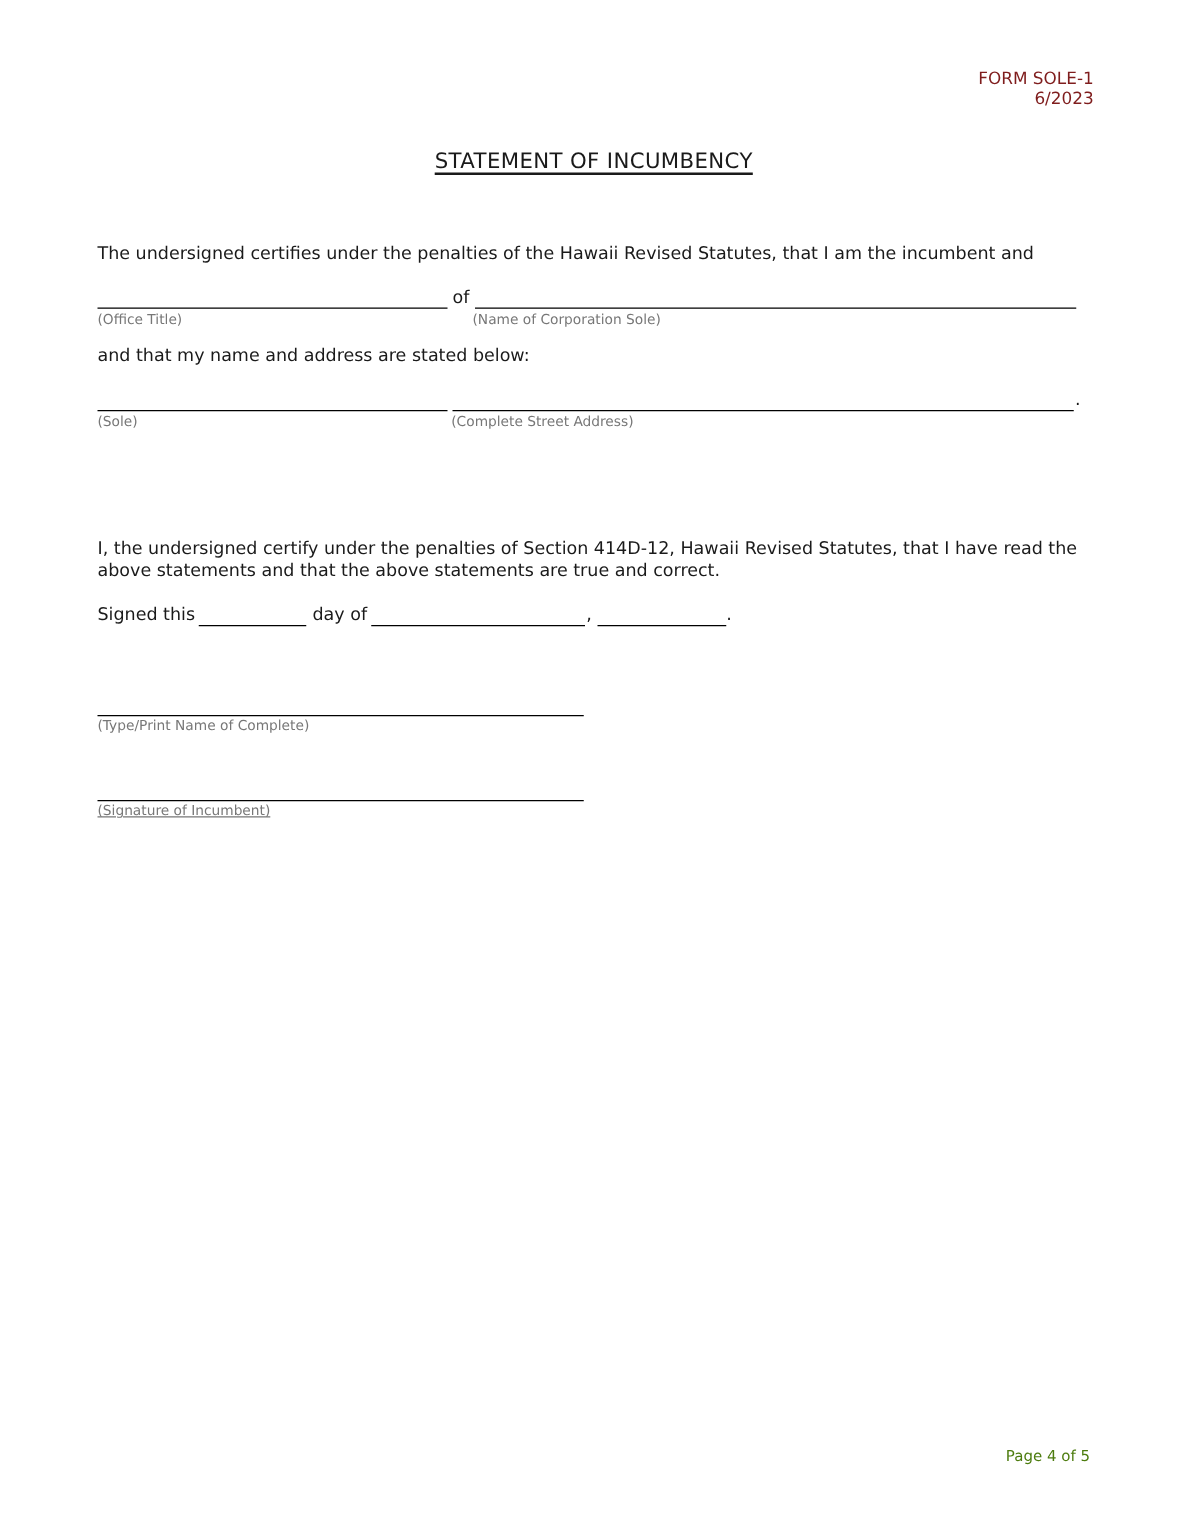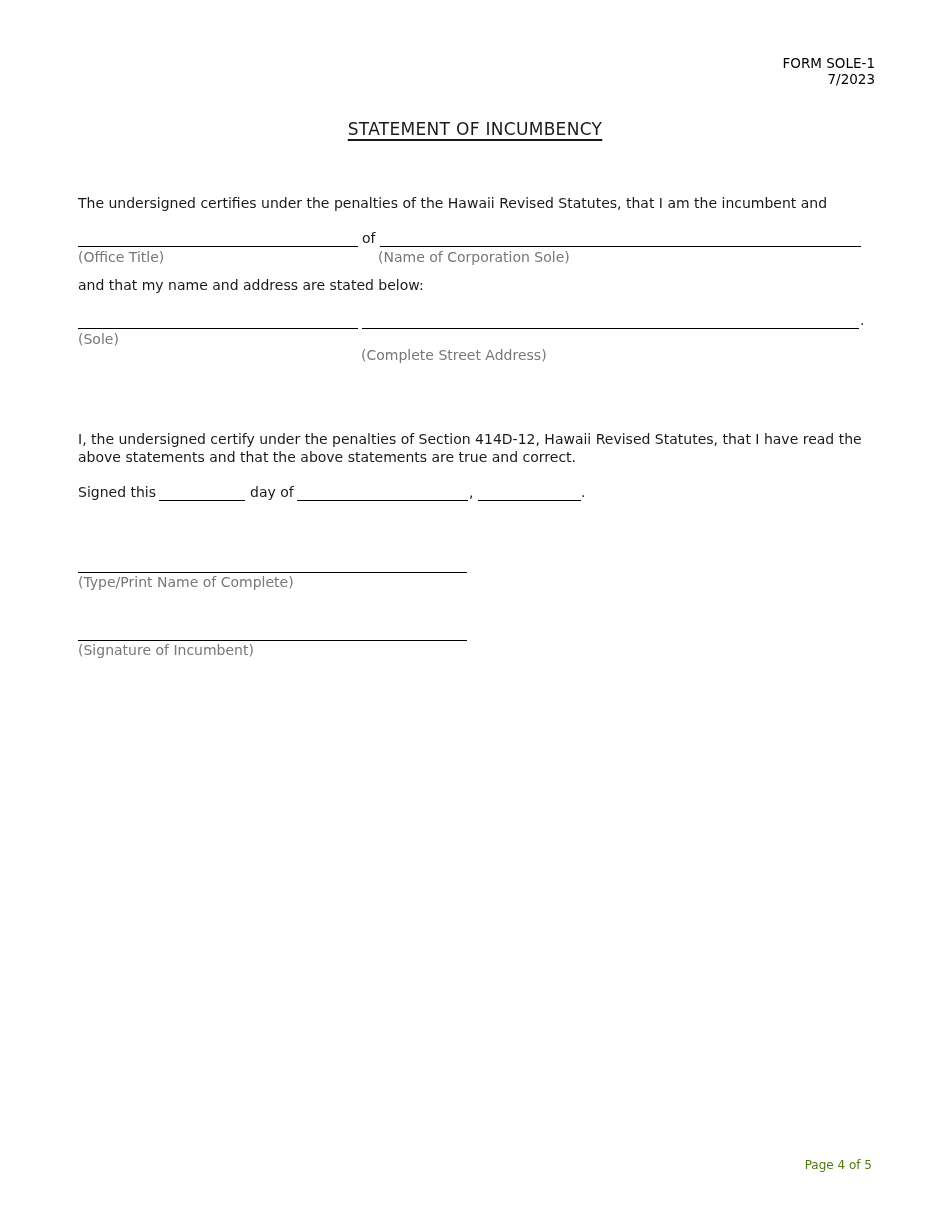--- a/index.html
+++ b/index.html
@@ -1,64 +1,64 @@
 <!DOCTYPE html>
 <html><head>
   <meta charset="utf-8">
   <style>
     html, body { margin: 0; padding: 0; background: #ffffff; }
     body { width: 950px; height: 1230px; position: relative; overflow: hidden;
            font-family: "DejaVu Sans", sans-serif; color: #1a1a1a; }
     .abs { position: absolute; }
-    .form-id { right: 75px; top: 55px; text-align: right; font-size: 13.5px; line-height: 16px; color: #000000; }
+    .form-id { right: 75px; top: 55px; text-align: right; font-size: 13.5px; line-height: 16px; color: #7f1d1d; }
     .title { left: 0; width: 950px; top: 119px; text-align: center; font-size: 17px; letter-spacing: 0.3px; }
     .title span { text-decoration: underline; text-underline-offset: 4px; text-decoration-thickness: 1.5px; }
     .para { left: 78px; font-size: 14px; line-height: 18px; }
     .line { height: 0; border-top: 1px solid #000; }
-    .caption { font-size: 14px; color: #777; }
+    .caption { font-size: 11px; color: #777; }
     .inline-text { font-size: 14px; }
     .field { position: absolute; display: block; }
     .page-num { right: 78px; top: 1158px; font-size: 12px; color: #4d7c0f; }
   </style>
 </head>
 <body>
 
 <div class="abs form-id">
   <div>FORM SOLE-1</div>
-  <div>7/2023</div>
+  <div>6/2023</div>
 </div>
 
 <div class="abs title">
   <span>STATEMENT OF INCUMBENCY</span>
 </div>
 
 <div class="abs para" style="top:194px;">The undersigned certifies under the penalties of the Hawaii Revised Statutes, that I am the incumbent and</div>
 
 <div class="field line" style="left:78px; top:246px; width:280px;"></div>
 <div class="abs inline-text" style="left:362px; top:230px;">of</div>
 <div class="field line" style="left:380px; top:246px; width:481px;"></div>
 <div class="abs caption" style="left:78px; top:249px;">(Office Title)</div>
 <div class="abs caption" style="left:378px; top:249px;">(Name of Corporation Sole)</div>
 
 <div class="abs para" style="top:276px;">and that my name and address are stated below:</div>
 <div class="field line" style="left:78px; top:328px; width:280px;"></div>
 <div class="field line" style="left:362px; top:328px; width:497px;"></div>
 <div class="abs inline-text" style="left:860px; top:312px;">.</div>
 <div class="abs caption" style="left:78px; top:331px;">(Sole)</div>
-<div class="abs caption" style="left:361px; top:331px;margin-top:16px;">(Complete Street Address)</div>
+<div class="abs caption" style="left:361px; top:331px;">(Complete Street Address)</div>
 
 <div class="abs para" style="top:430px; width:790px;">I, the undersigned certify under the penalties of Section 414D-12, Hawaii Revised Statutes, that I have read the above statements and that the above statements are true and correct.</div>
 
 <div class="abs inline-text" style="left:78px; top:484px;">Signed this</div>
 <div class="field line" style="left:159px; top:500px; width:86px;"></div>
 <div class="abs inline-text" style="left:250px; top:484px;">day of</div>
 <div class="field line" style="left:297px; top:500px; width:171px;"></div>
 <div class="abs inline-text" style="left:469px; top:484px;">,</div>
 <div class="field line" style="left:478px; top:500px; width:103px;"></div>
 <div class="abs inline-text" style="left:581px; top:484px;">.</div>
 
 <div class="field line" style="left:78px; top:572px; width:389px;"></div>
 <div class="abs caption" style="left:78px; top:574px;">(Type/Print Name of Complete)</div>
 
 <div class="field line" style="left:78px; top:640px; width:389px;"></div>
-<div class="abs caption" style="left:78px; top:642px;">(Signature of Incumbent)</div>
+<div class="abs caption" style="left:78px; top:642px;text-decoration:underline;">(Signature of Incumbent)</div>
 
 <div class="abs page-num">Page 4 of 5</div>
 
 </body></html>

